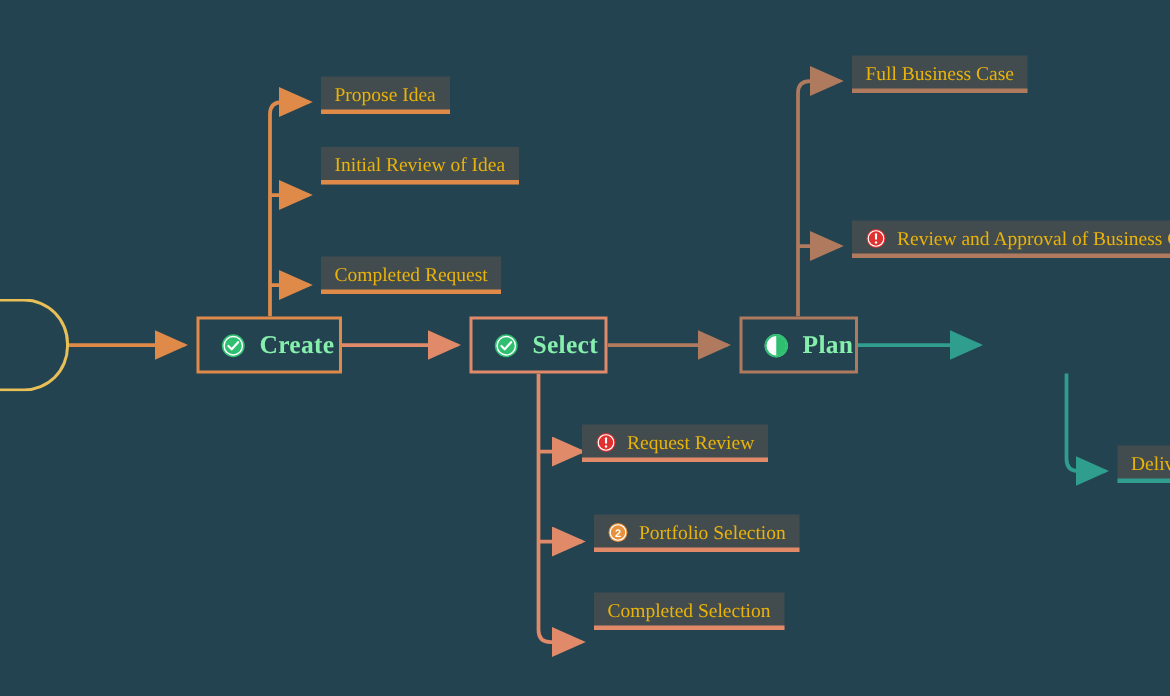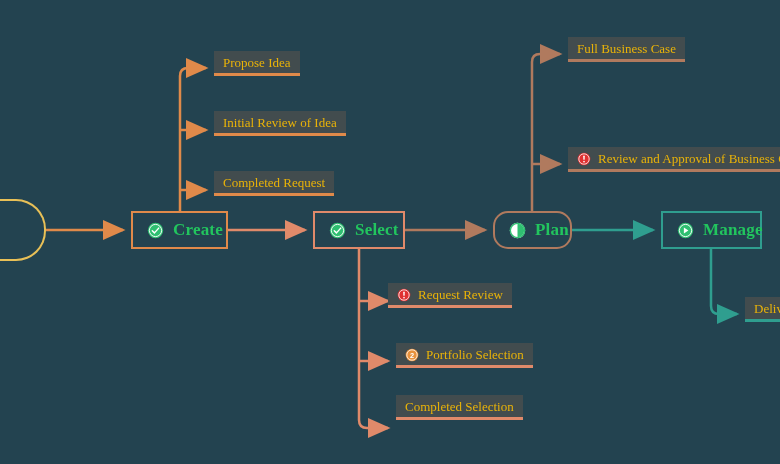--- a/index.html
+++ b/index.html
@@ -29,21 +29,21 @@
     border: 2px solid #e08a4a;
     background: #234350;
     display: flex;
     align-items: center;
     gap: 9px;
     padding: 0 14px;
     height: 38px;
     z-index: 3;
   }
   .stage .stage-label {
-    color: #22c55e;
+    color: #86efac;
     font-size: 17px;
     font-weight: bold;
     letter-spacing: 0.2px;
     white-space: nowrap;
   }
 
   
   .start-pill {
     position: absolute;
     box-sizing: border-box;
@@ -152,47 +152,37 @@
     <span class="icon">
       <svg width="17" height="17" viewBox="0 0 20 20">
         <circle cx="10" cy="10" r="9" fill="#2fbf71"></circle>
         <circle cx="10" cy="10" r="7.2" fill="none" stroke="#ffffff" stroke-width="1.1"></circle>
         <path d="M6.2,10.2 L8.8,12.8 L13.8,7.2" fill="none" stroke="#ffffff" stroke-width="1.7" stroke-linecap="round" stroke-linejoin="round"></path>
       </svg>
     </span>
     <span class="stage-label">Select</span>
   </div>
 
-  <div class="stage" style="left:493px; top:211px; width:79px; border-color:#b07a5e;border-radius:15px;">
+  <div class="stage" style="left:493px; top:211px; width:79px; border-color:#b07a5e;">
     <span class="icon">
       <svg width="17" height="17" viewBox="0 0 20 20">
         <circle cx="10" cy="10" r="9" fill="#ffffff"></circle>
         <circle cx="10" cy="10" r="8.4" fill="none" stroke="#2fbf71" stroke-width="1.6"></circle>
         <path d="M10,2.2 A7.8,7.8 0 0,1 10,17.8 z" fill="#2fbf71"></path>
       </svg>
     </span>
     <span class="stage-label">Plan</span>
   </div>
 
-  <div class="stage" style="left:661px; top:211px; width:101px; border-color:#2f9e8f;">
-    <span class="icon">
-      <svg width="17" height="17" viewBox="0 0 20 20">
-        <circle cx="10" cy="10" r="9" fill="#2fbf71"></circle>
-        <circle cx="10" cy="10" r="7.2" fill="none" stroke="#ffffff" stroke-width="1.1"></circle>
-        <path d="M8.1,6.5 L13.4,10 L8.1,13.5 z" fill="#ffffff"></path>
-      </svg>
-    </span>
-    <span class="stage-label">Manage</span>
-  </div>
 
   <div class="leaf" style="left:214px; top:51px;">
     <span class="leaf-label">Propose Idea</span>
   </div>
 
-  <div class="leaf" style="left:214px; top:111px;">
+  <div class="leaf" style="left:214px; top:98px;">
     <span class="leaf-label">Initial Review of Idea</span>
   </div>
 
   <div class="leaf" style="left:214px; top:171px;">
     <span class="leaf-label">Completed Request</span>
   </div>
 
   <div class="leaf accent-salmon" style="left:388px; top:283px;">
     <span class="icon">
       <svg width="14" height="14" viewBox="0 0 20 20">

